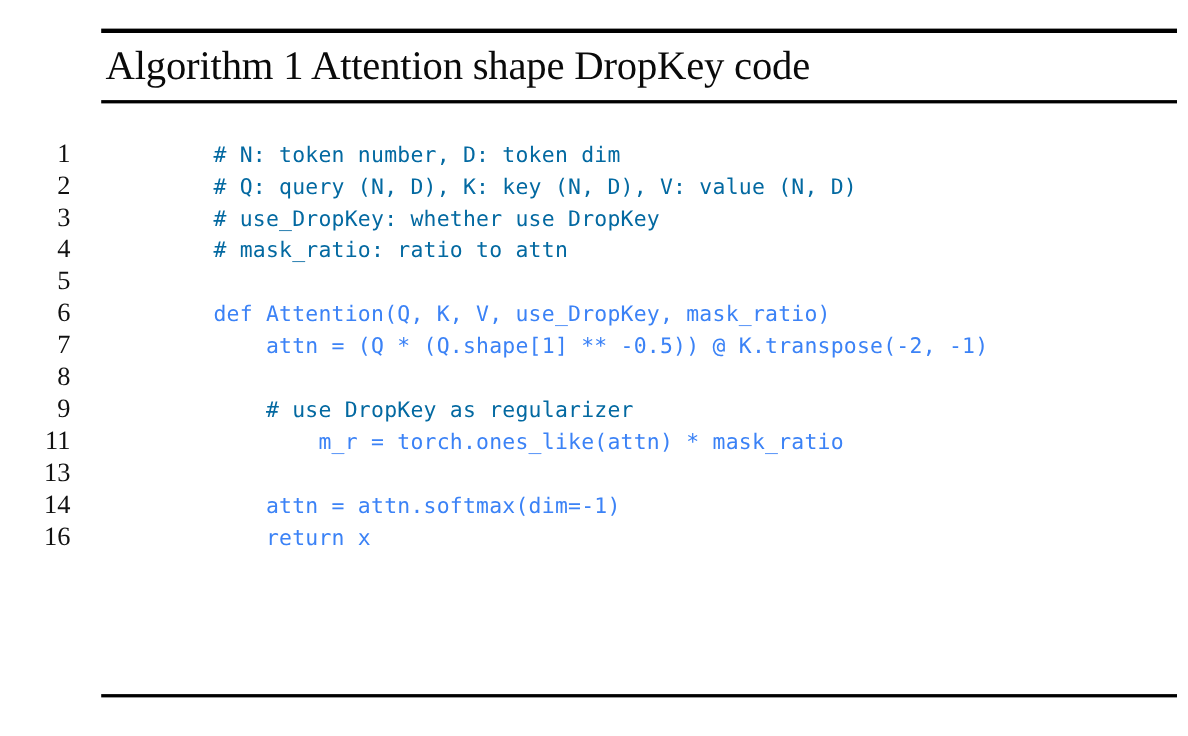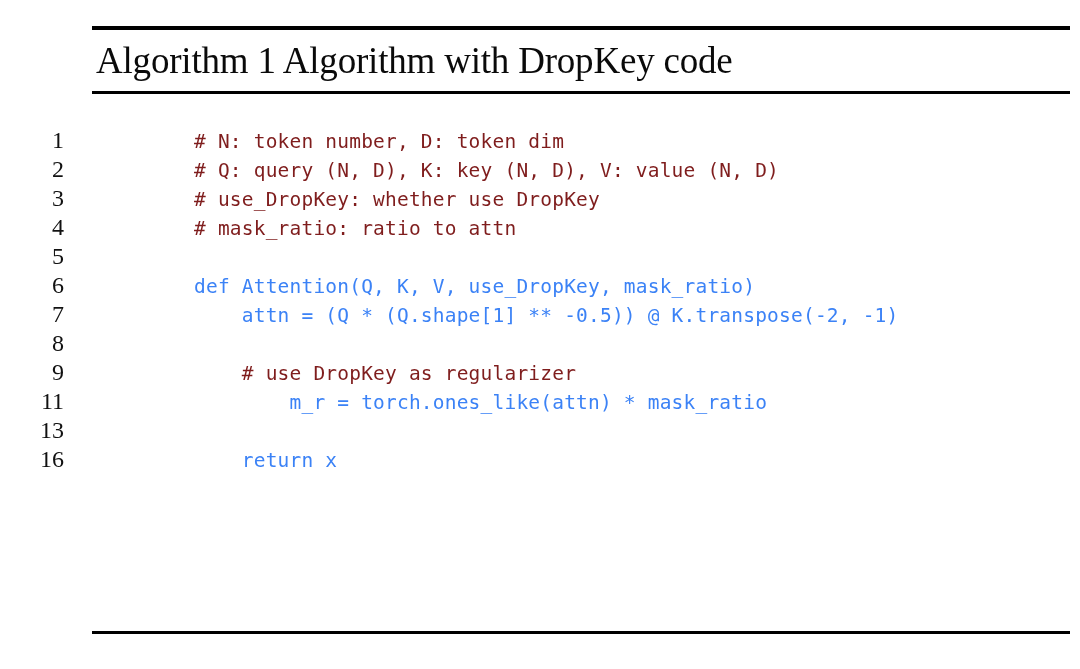--- a/index.html
+++ b/index.html
@@ -84,35 +84,35 @@
     flex: 1 1 auto;
     font-family: "DejaVu Sans Mono", "Liberation Mono", monospace;
     font-size: 19.5px;
     line-height: 29px;
     letter-spacing: 0.2px;
     white-space: pre;
     color: #3b82f6;
     padding-left: 126px;
   }
   .line-code.comment {
-    color: #7f1d1d;
+    color: #0369a1;
   }
   .line-code.blank {
     color: transparent;
   }
 </style>
 </head>
 <body>
 
 <div class="algorithm-float">
 
   <div class="rule rule-top"></div>
 
   <div class="algo-title">
-    <span class="kw">Algorithm 1</span><span class="rest"> <span>Algorithm with DropKey code</span></span>
+    <span class="kw">Algorithm 1</span><span class="rest"> <span>Attention shape DropKey code</span></span>
   </div>
 
   <div class="rule rule-mid"></div>
 
   <div class="code-block">
       <div class="code-line">
         <span class="line-no">1</span>
         <span class="line-code comment"># N: token number, D: token dim</span>
       </div>
       <div class="code-line">
@@ -149,20 +149,24 @@
       </div>
       <div class="code-line">
         <span class="line-no">11</span>
         <span class="line-code">        m_r = torch.ones_like(attn) * mask_ratio</span>
       </div>
       <div class="code-line">
         <span class="line-no">13</span>
         <span class="line-code blank"></span>
       </div>
       <div class="code-line">
+        <span class="line-no">14</span>
+        <span class="line-code">    attn = attn.softmax(dim=-1)</span>
+      </div>
+      <div class="code-line">
         <span class="line-no">16</span>
         <span class="line-code">    return x</span>
       </div>
     </div>
 
   <div class="rule rule-bottom"></div>
 
 </div>
 
 </body></html>

